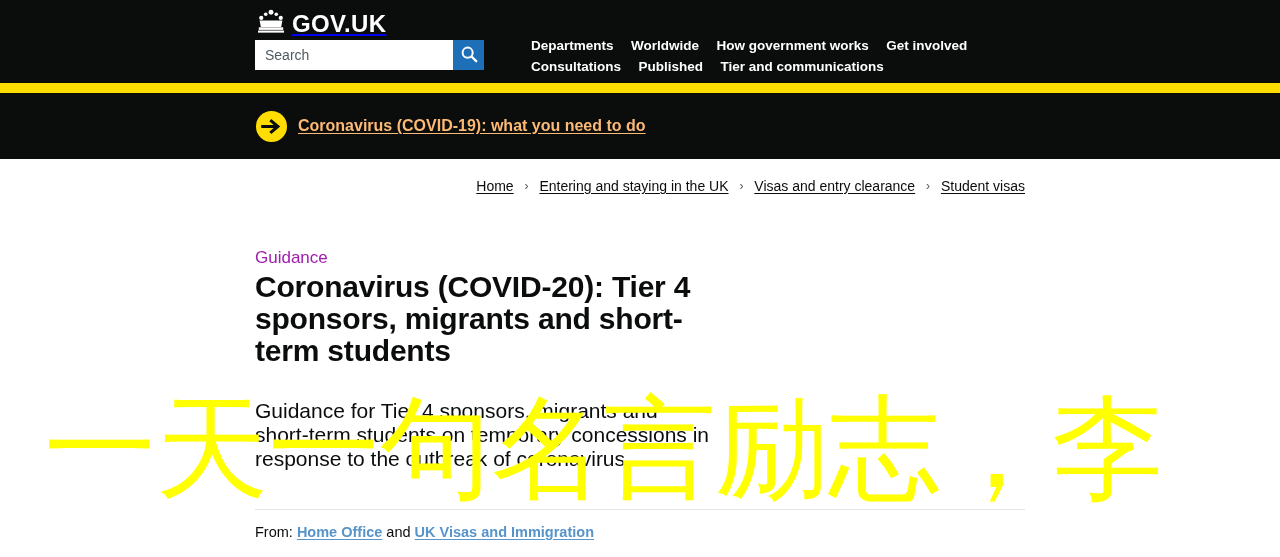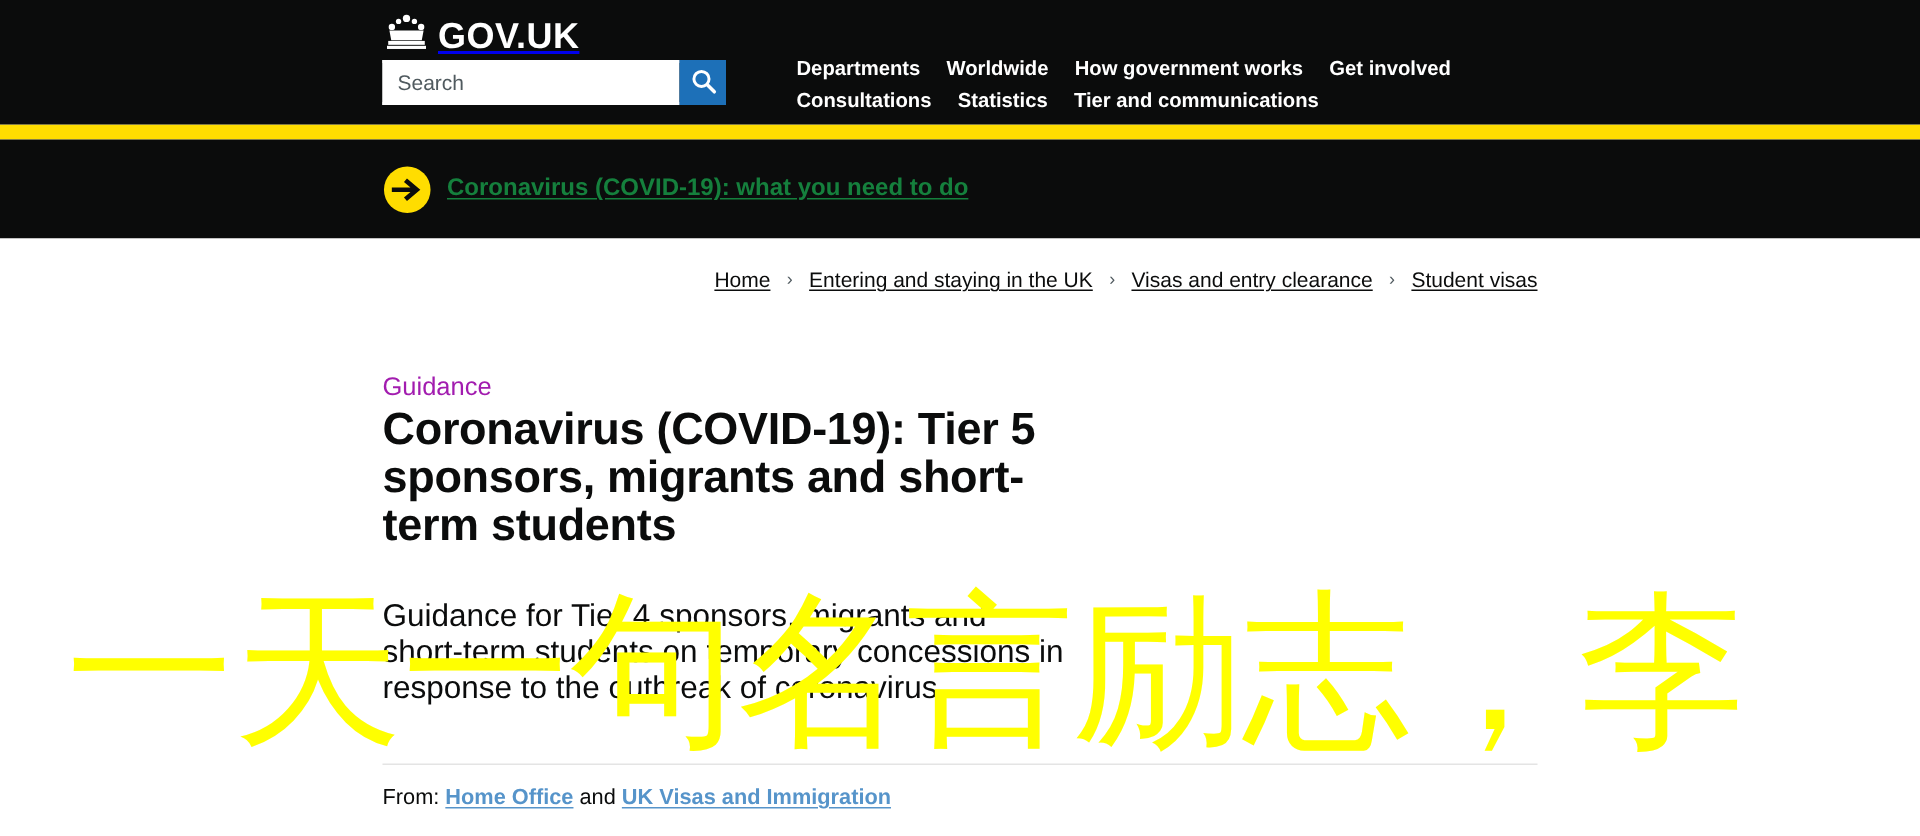--- a/index.html
+++ b/index.html
@@ -117,21 +117,21 @@
     display: flex;
     align-items: center;
   }
   .arrow-circle {
     width: 33px;
     height: 33px;
     flex: 0 0 33px;
     margin-right: 10px;
   }
   .banner-link {
-    color: #15803d;
+    color: #fdba74;
     font-size: 16px;
     font-weight: bold;
     text-decoration: underline;
     text-underline-offset: 2px;
   }
 
   
   .main {
     position: relative;
     background: #ffffff;
@@ -266,21 +266,21 @@
 
     <div class="nav-links">
       <div class="nav-row">
         <a class="nav-link" href="#">Departments</a>
         <a class="nav-link" href="#">Worldwide</a>
         <a class="nav-link" href="#">How government works</a>
         <a class="nav-link" href="#">Get involved</a>
       </div>
       <div class="nav-row">
         <a class="nav-link" href="#">Consultations</a>
-        <a class="nav-link" href="#">Statistics</a>
+        <a class="nav-link" href="#">Published</a>
         <a class="nav-link" href="#">Tier and communications</a>
       </div>
     </div>
 
   </div>
 </div>
 
 <div class="yellow-bar"></div>
 
 <div class="covid-banner">
@@ -303,21 +303,21 @@
       <span class="crumb-sep">›</span>
       <a class="crumb-link" href="#">Entering and staying in the UK</a>
       <span class="crumb-sep">›</span>
       <a class="crumb-link" href="#">Visas and entry clearance</a>
       <span class="crumb-sep">›</span>
       <a class="crumb-link" href="#">Student visas</a>
     </nav>
 
     <div class="title-block">
       <div class="kicker">Guidance</div>
-      <h1 class="page-title">Coronavirus (COVID-19): Tier 5 sponsors, migrants and short-term students</h1>
+      <h1 class="page-title">Coronavirus (COVID-20): Tier 4 sponsors, migrants and short-term students</h1>
     </div>
 
     <p class="summary">Guidance for Tier 4 sponsors, migrants and short-term students on temporary concessions in response to the outbreak of coronavirus.</p>
 
     <div class="meta-divider"></div>
 
     <div class="meta">
       <div class="meta-row">
         <span>From:</span>
         <a class="meta-link" href="#">Home Office</a>

